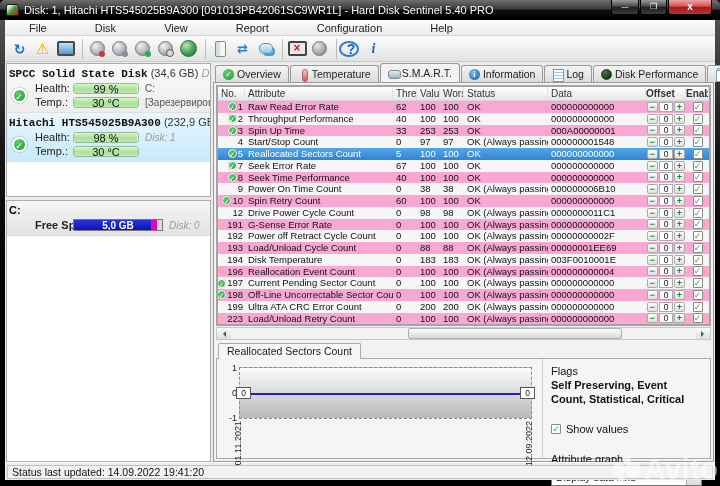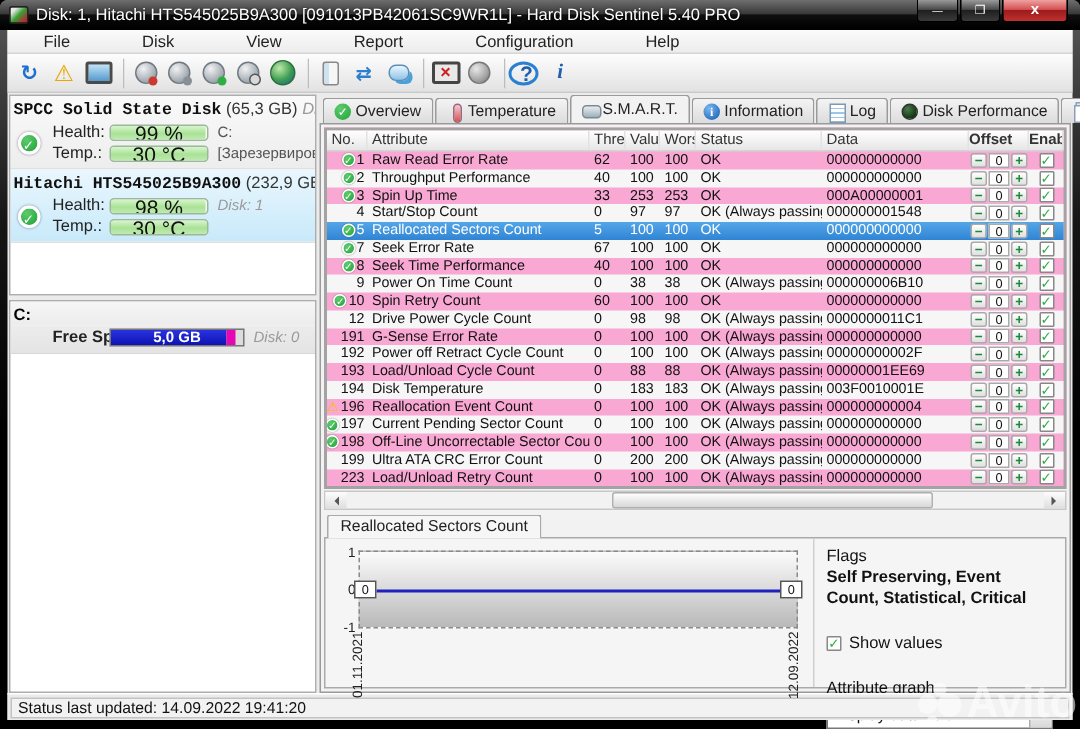--- a/index.html
+++ b/index.html
@@ -80,21 +80,21 @@
   .disk-head .size { color:#333; }
   .disk-head .dlabel { color:#9a9a9a; font-style:italic; }
   .disk-rows { display:grid; grid-template-columns:24px 42px 66px 1fr; align-items:center; row-gap:2px; margin-top:1px; }
   .status-circle { grid-row:1 / span 2; justify-self:center; width:15px; height:15px; border-radius:50%;
       background:radial-gradient(circle at 35% 30%,#5ecb6e,#2fae44 70%,#1d8a31); border:2px solid #fff;
       box-shadow:0 0 2px rgba(0,0,0,.45); color:#fff; font-size:9px; line-height:15px; text-align:center; }
   .status-circle::before { content:"✓"; }
   .mini-label { font-size:11px; color:#222; text-align:left; padding-left:4px; }
   .mini-bar { position:relative; height:11px; border:1px solid #9ab89a; border-radius:3px; background:#f4faf2; overflow:hidden; }
   .mini-bar .fill { position:absolute; left:0; top:0; bottom:0; background:linear-gradient(#d9f5cd,#a9e296 55%,#bfeab0); }
-  .mini-bar .btext { position:absolute; inset:0; font-size:14px; text-align:center; line-height:10px; color:#111; }
+  .mini-bar .btext { position:absolute; inset:0; font-size:11px; text-align:center; line-height:10px; color:#111; }
   .mini-right { font-size:10px; color:#555; padding-left:6px; white-space:nowrap; overflow:hidden; }
   .mini-right.ital { color:#9a9a9a; font-style:italic; }
 
   .partition-panel { flex:1; border:1px solid #adadad; background:#fff; margin-top:3px; overflow:hidden; }
   .part-head { display:grid; grid-template-columns:24px 1fr 40px; font-size:11px; padding:3px 2px 1px 2px;
                background:linear-gradient(#f6f6f6,#ececec); }
   .part-head b { font-weight:bold; }
   .part-head .psize { text-align:center; font-weight:bold; }
   .part-row { display:grid; grid-template-columns:24px 42px 90px 1fr; align-items:center; padding:2px 0 4px 0;
               background:linear-gradient(#ececec,#e4e4e4); border-bottom:1px solid #d8d8d8; }
@@ -286,21 +286,21 @@
       </div>
 
     <div class="content">
 
       <div class="sidebar">
         <div class="disk-panel">
 
           <div class="disk-card">
             <div class="disk-head">
               <b>SPCC Solid State Disk</b>
-              <span class="size">(65,3 GB)</span>
+              <span class="size">(34,6 GB)</span>
               <span class="dlabel">Disk: 0</span>
             </div>
             <div class="disk-rows">
               <span class="status-circle"></span>
               <span class="mini-label">Health:</span>
               <span class="mini-bar">
                 <span class="fill" style="width:99%"></span>
                 <span class="btext">99 %</span>
               </span>
               <span class="mini-right">C:</span>

